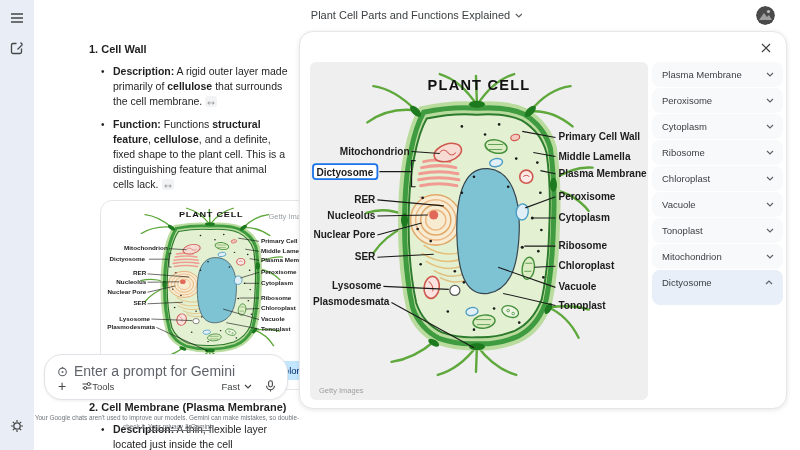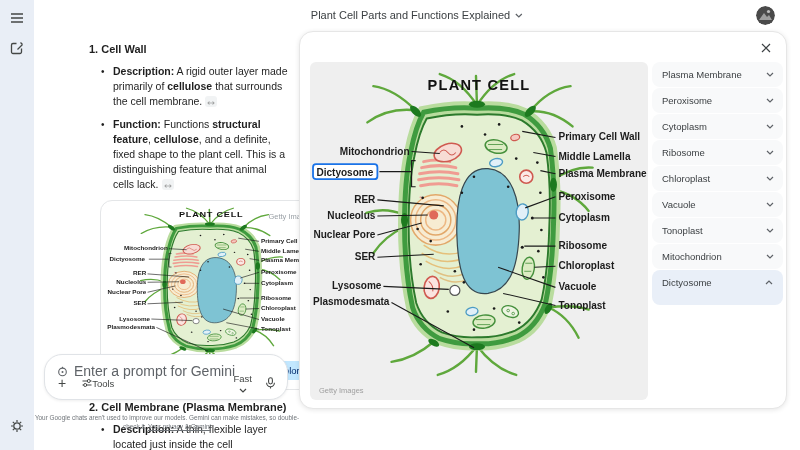--- a/index.html
+++ b/index.html
@@ -48,21 +48,21 @@
   .input-row1 { position:absolute; left:12px; top:8px; display:flex; align-items:center; gap:6px; width:220px; }
   .input-row1 svg { width:11px; height:11px; flex:none; }
   .prompt-input { border:none; outline:none; font-size:14px; color:#1f1f1f; width:190px;
     font-family:"Liberation Sans", sans-serif; background:transparent; }
   .prompt-input::placeholder { color:#5f6368; }
   .input-row2 { position:absolute; left:13px; right:11px; bottom:6px; display:flex; align-items:center; color:#444746; }
   .plus-btn { font-size:14px; line-height:14px; cursor:pointer; font-weight:400; }
   .tools-btn { display:flex; align-items:center; gap:0; font-size:9.5px; margin-left:16px; cursor:pointer; }
   .tools-btn svg { width:10px; height:10px; }
   .spacer { flex:1; }
-  .model-btn { display:flex; align-items:center; gap:4px; font-size:9.5px; cursor:pointer;flex-direction:column; }
+  .model-btn { display:flex; align-items:center; gap:4px; font-size:9.5px; cursor:pointer; }
   .mic-btn { margin-left:13px; cursor:pointer; }
   .mic-btn svg { width:11px; height:12px; display:block; }
 
   .chat-footer { position:absolute; left:-14px; right:-14px; top:383px; text-align:center;
     font-size:6.4px; line-height:9px; color:#70757a; white-space:nowrap; }
   .chat-footer a { color:#70757a; text-decoration:underline; cursor:pointer; }
 
   
   .right-panel { position:absolute; left:299px; top:31px; width:488px; height:378px; background:#fff;
     border:1px solid #e6e6e6; border-radius:14px; box-shadow:0 1px 5px rgba(0,0,0,.10); }

